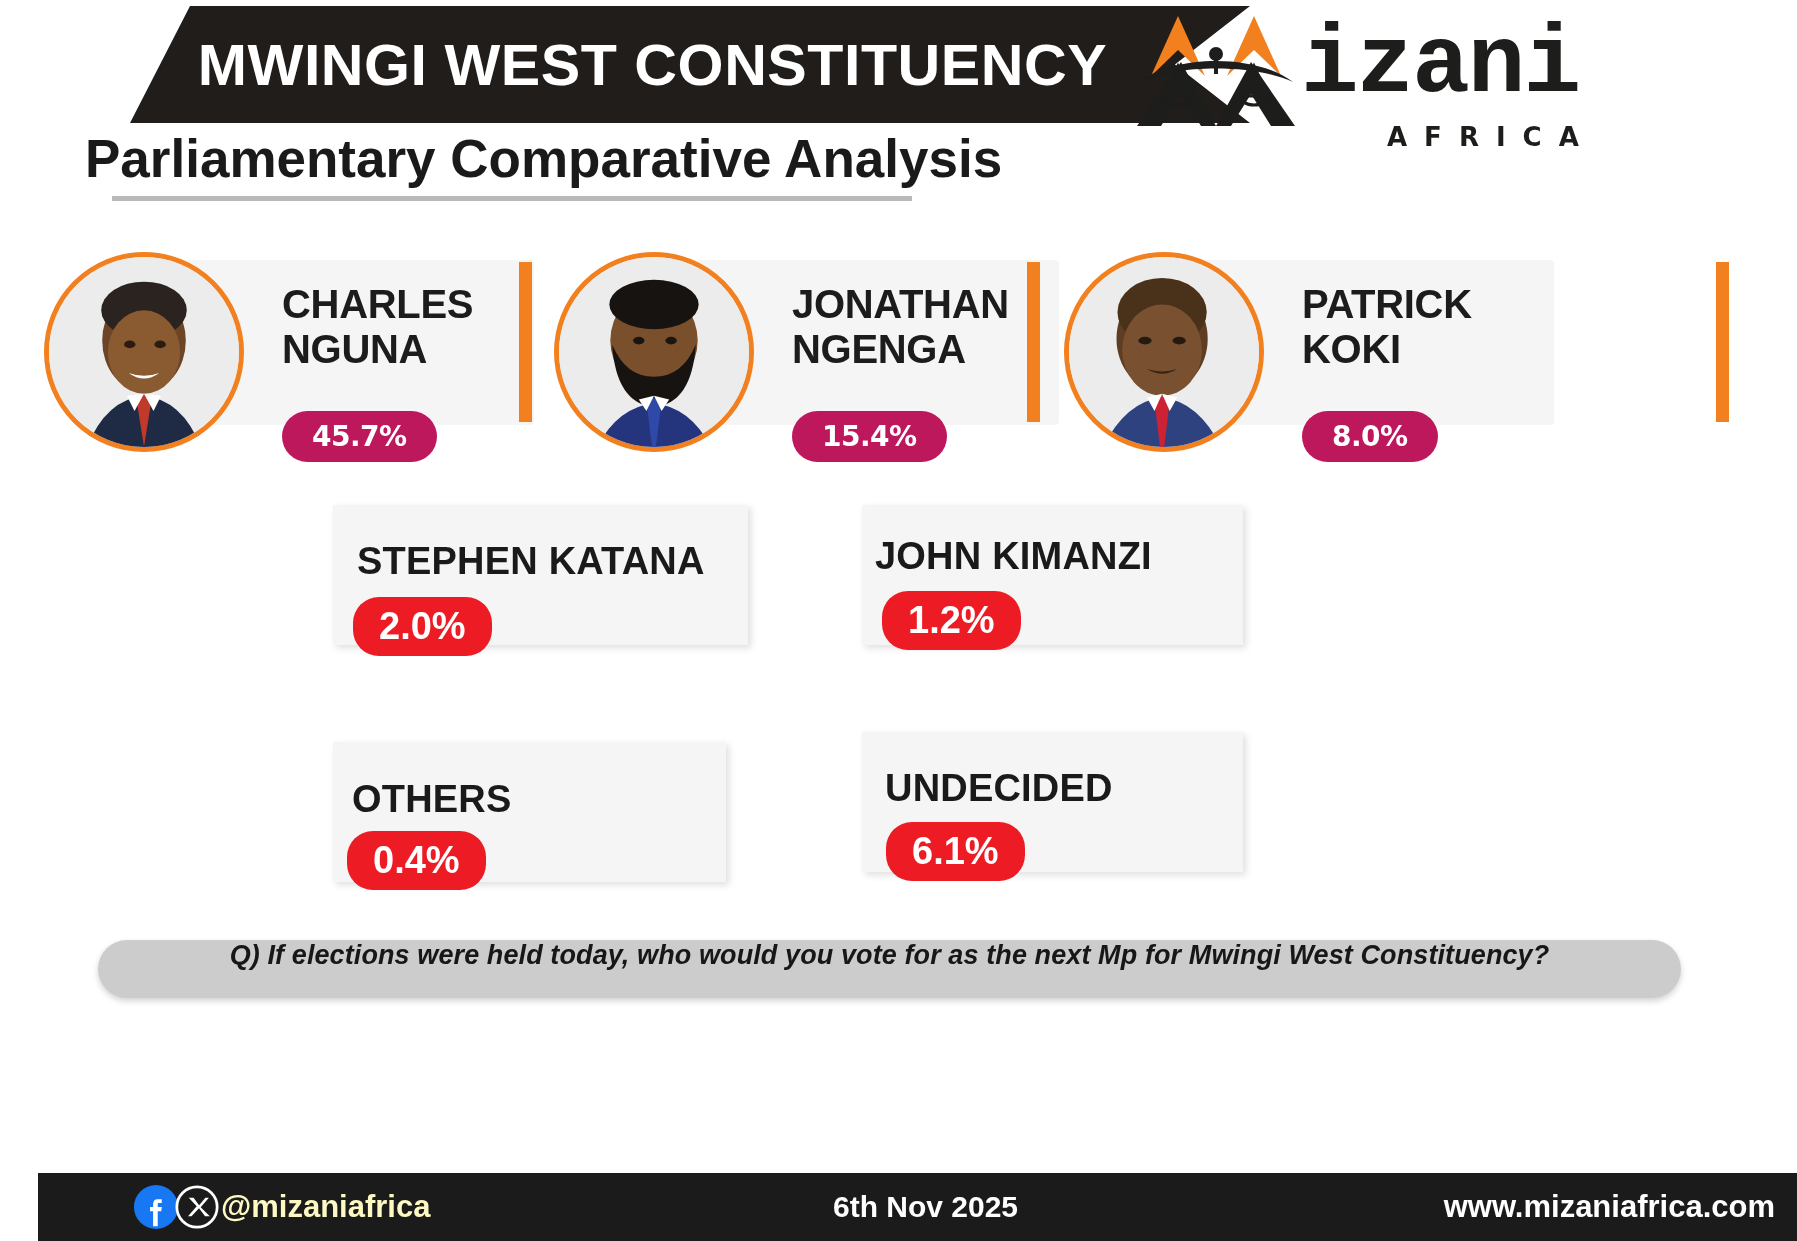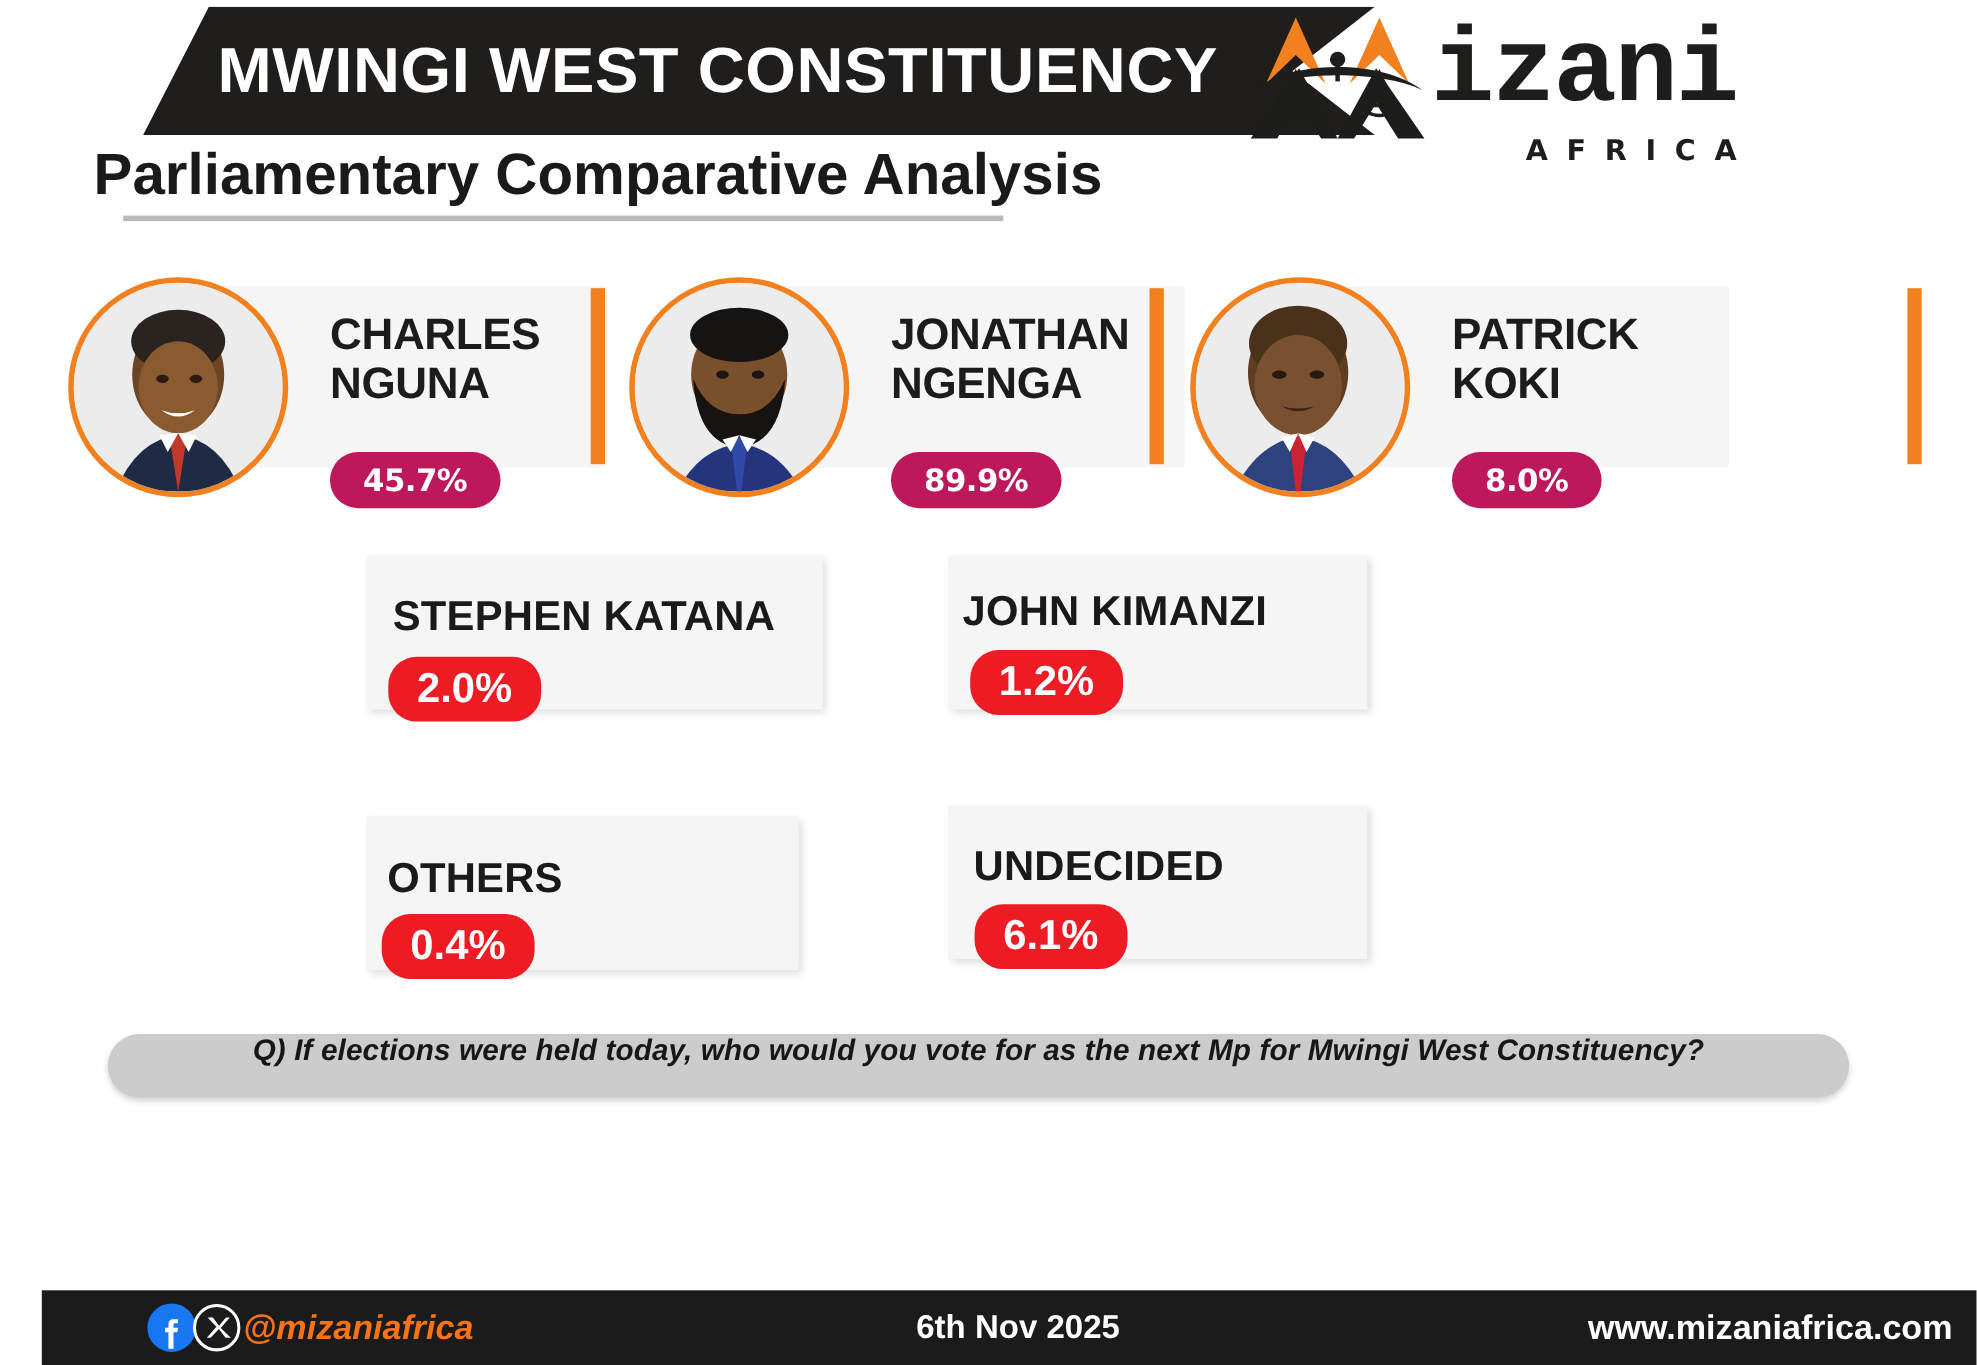--- a/index.html
+++ b/index.html
@@ -111,21 +111,21 @@
     left: 112px;
     top: 196px;
     width: 800px;
     height: 5px;
     background: #b9b9b9;
   }
 
   
   .top-row {
     position: absolute;
-    left: 62px;
+    left: 44px;
     top: 240px;
     width: 1700px;
     height: 200px;
     text-decoration: underline;
   }
   .cand {
     position: absolute;
     top: 12px;
     height: 178px;
   }
@@ -245,26 +245,25 @@
   .footer-left {
     position: absolute;
     left: 95px;
     display: flex;
     align-items: center;
     gap: 0px;
   }
   .fb-icon { width: 46px; height: 46px; display:block; margin-right: -4px; }
   .x-icon  { width: 44px; height: 44px; display:block; }
   .handle {
-    color: #f97316;
+    color: #fef9c3;
     font-size: 31px;
     font-weight: bold;
     font-family: "Liberation Sans Narrow", "Liberation Sans", sans-serif;
     margin-left: 2px;
-    font-style: italic;
   }
   .footer-date {
     position: absolute;
     left: 16px;
     right: 0;
     text-align: center;
     color: #ffffff;
     font-size: 30px;
     font-weight: bold;
     font-family: "Liberation Sans Narrow", "Liberation Sans", sans-serif;
@@ -350,21 +349,21 @@
         <path d="M40 200 q22 -42 60 -46 q38 4 60 46 Z" fill="#24357e"></path>
         <path d="M92 152 l8 -4 l8 4 l-6 48 l-4 0Z" fill="#2e49a8"></path>
         <path d="M84 150 l16 -4 l-8 16Z" fill="#ffffff"></path>
         <path d="M116 150 l-16 -4 l8 16Z" fill="#ffffff"></path>
       </svg>
     </div>
     <div class="cand-name">
       <span>JONATHAN</span><br>
       <span>NGENGA</span>
     </div>
-    <div class="cand-pct">89.9%</div>
+    <div class="cand-pct">15.4%</div>
   </div>
 
   <div class="divider-bar" style="left:983px;"></div>
 
   <div class="cand" style="left:1020px; width:495px;">
     <div class="cand-card" style="width:390px;"></div>
     <div class="cand-photo">
       <svg viewBox="0 0 200 200" xmlns="http://www.w3.org/2000/svg">
         <rect width="200" height="200" fill="#ececec"></rect>
         <ellipse cx="98" cy="86" rx="48" ry="56" fill="#5e3d22"></ellipse>

